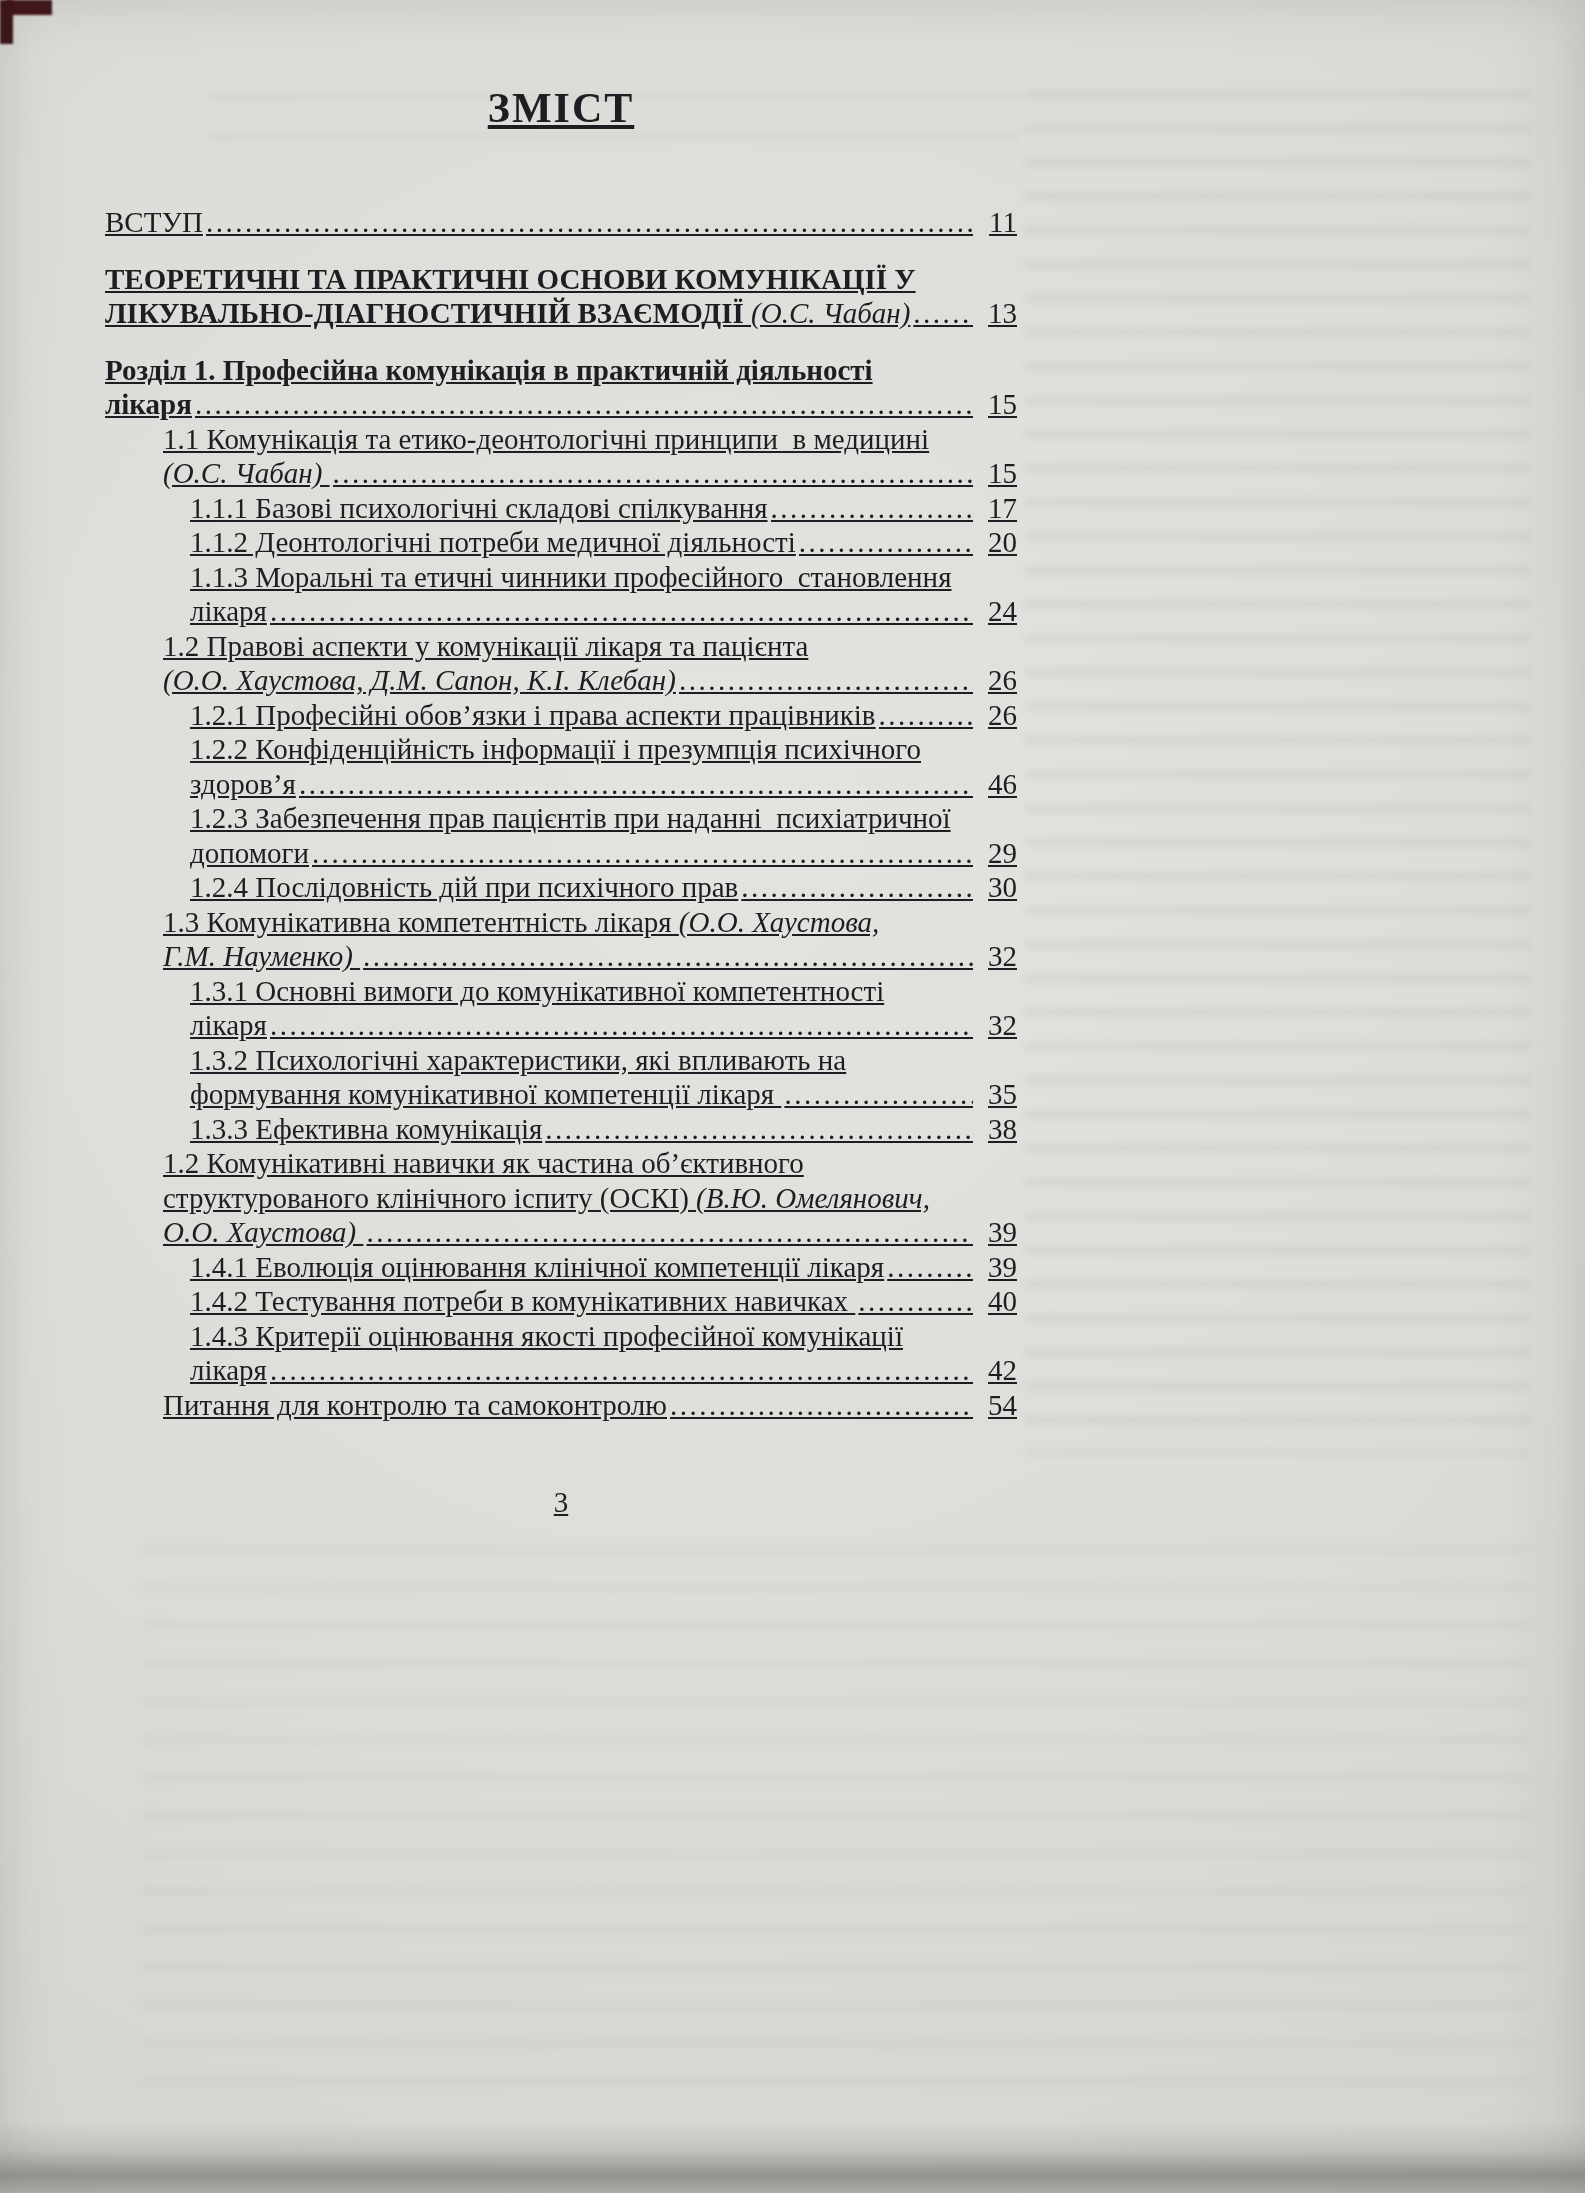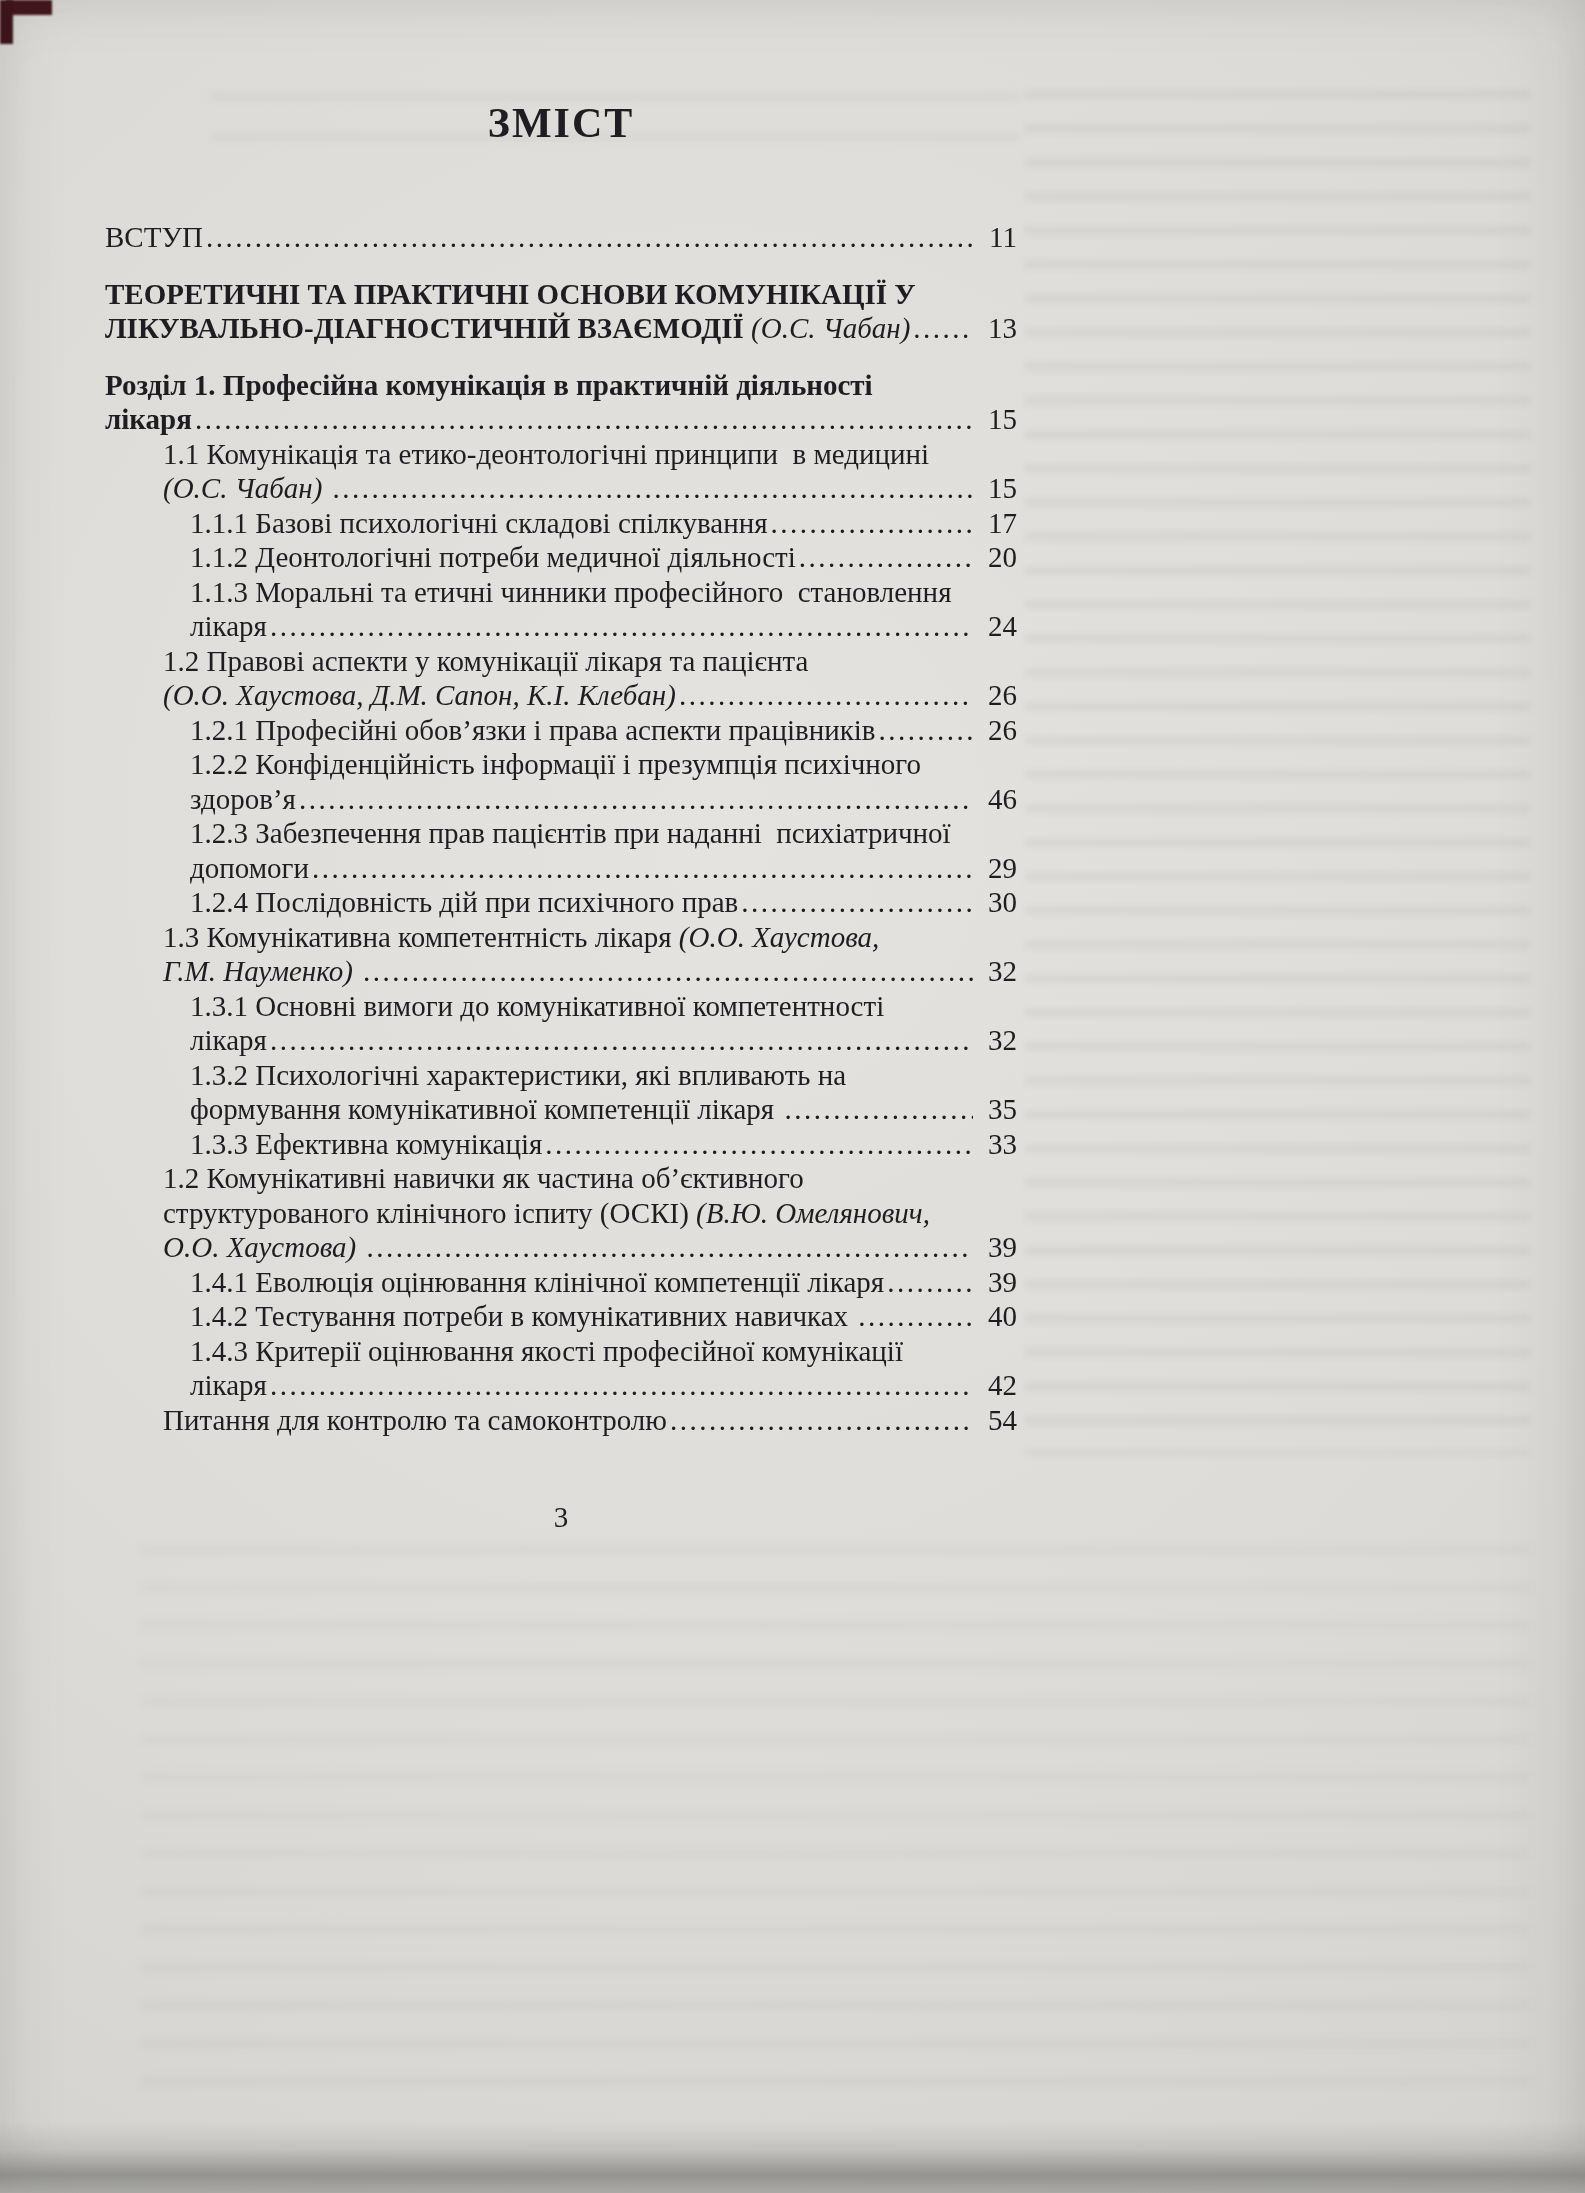--- a/index.html
+++ b/index.html
@@ -24,21 +24,21 @@
     background: repeating-linear-gradient(180deg, rgba(100,104,122,0.13) 0 9px, rgba(0,0,0,0) 9px 34px);
     filter:blur(3px); opacity:.6; }
   .ghost-b { left:140px; top:1545px; width:1390px; height:560px;
     background: repeating-linear-gradient(180deg, rgba(100,104,122,0.10) 0 9px, rgba(0,0,0,0) 9px 38px);
     filter:blur(4px); opacity:.5; }
   .ghost-c { left:210px; top:92px; width:810px; height:80px;
     background: repeating-linear-gradient(180deg, rgba(100,104,122,0.09) 0 9px, rgba(0,0,0,0) 9px 40px);
     filter:blur(3px); opacity:.55; }
 
   
-  .content { position:absolute; left:105px; top:100px; width:912px; }
+  .content { position:absolute; left:105px; top:85px; width:912px;text-decoration:underline; }
   .title { font-size:42px; line-height:46px; font-weight:bold; letter-spacing:2px; text-align:center; margin-bottom:74px; }
 
   .entry { font-size:29px; line-height:34.5px; }
   .lvl1 { padding-left:58px; }
   .lvl2 { padding-left:85px; }
   .gap-m { margin-top:22px; }
 
   .line { display:flex; align-items:flex-start; }
   .txt { white-space:pre; flex:0 0 auto; }
   .dots { flex:1 1 0; min-width:0; overflow:hidden; white-space:nowrap; letter-spacing:2.5px; margin:0 2px 0 3px; }
@@ -197,21 +197,21 @@
           <div class="line">
             <span class="txt"><span>формування комунікативної компетенції лікаря </span></span>
             <span class="dots"></span>
             <span class="pg">35</span>
           </div>
         </div>
         <div class="entry lvl2">
           <div class="line">
             <span class="txt"><span>1.3.3 Ефективна комунікація</span></span>
             <span class="dots"></span>
-            <span class="pg">33</span>
+            <span class="pg">38</span>
           </div>
         </div>
         <div class="entry lvl1">
           <div class="line">
             <span class="txt"><span>1.2 Комунікативні навички як частина об’єктивного</span></span>
           </div>
           <div class="line">
             <span class="txt"><span>структурованого клінічного іспиту (ОСКІ) </span><span class="i">(В.Ю. Омелянович,</span></span>
           </div>
           <div class="line">

